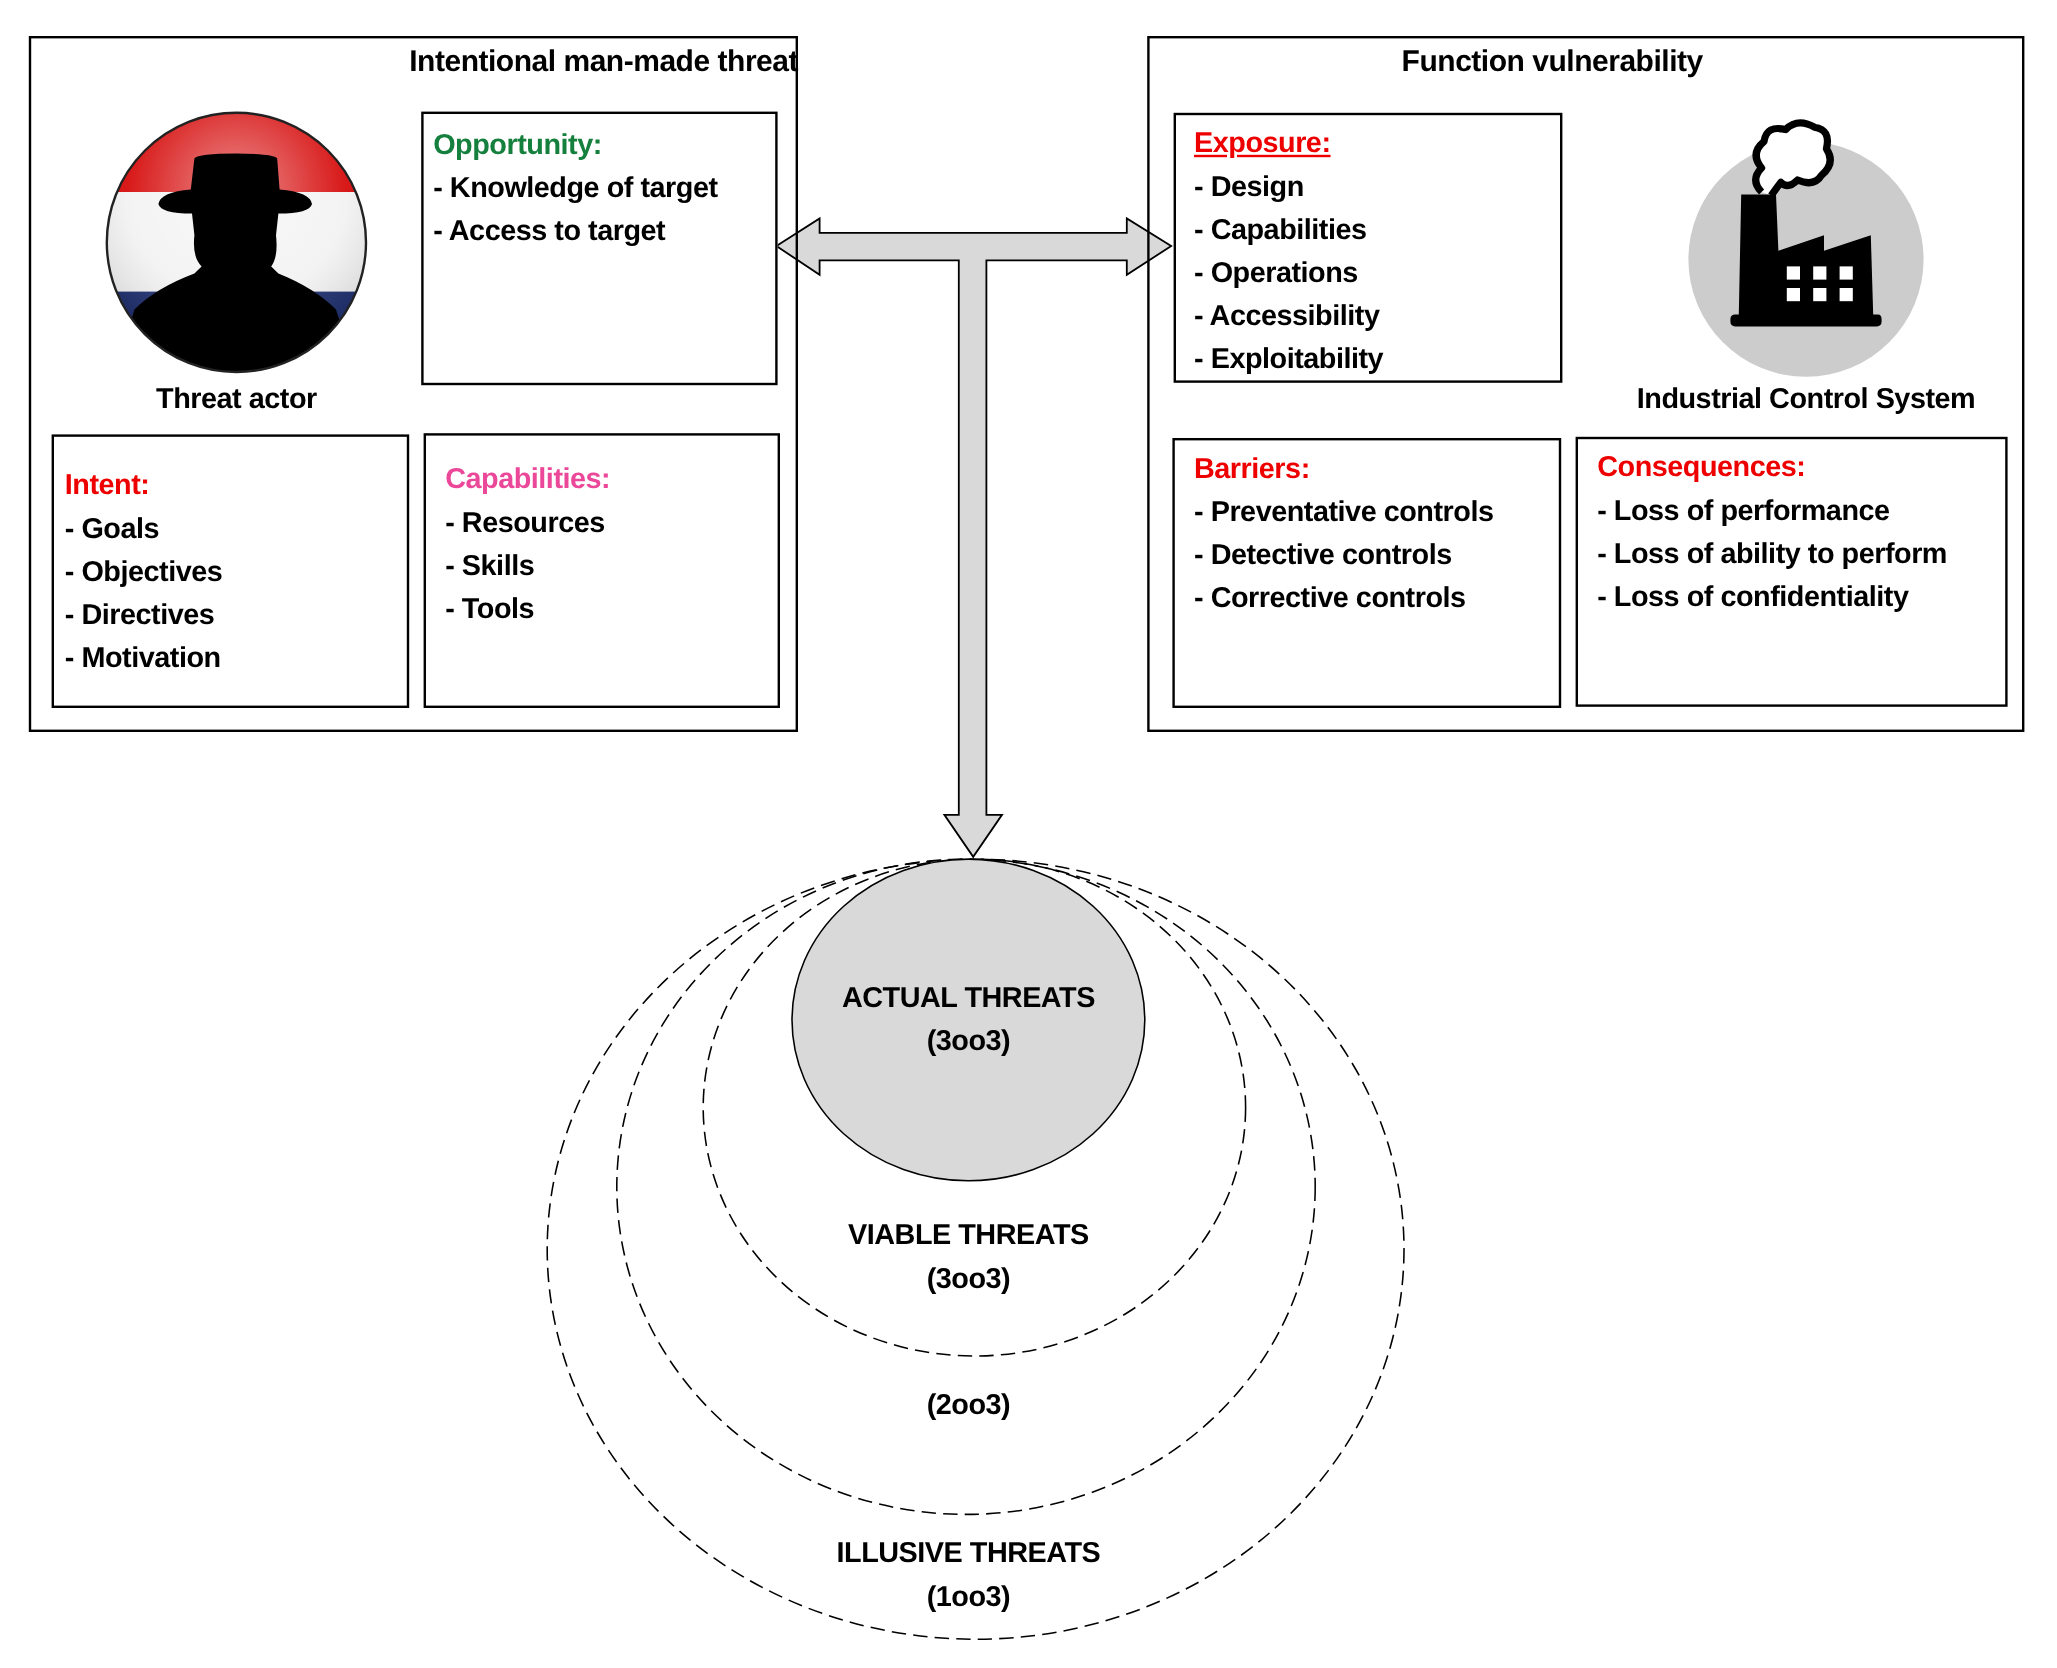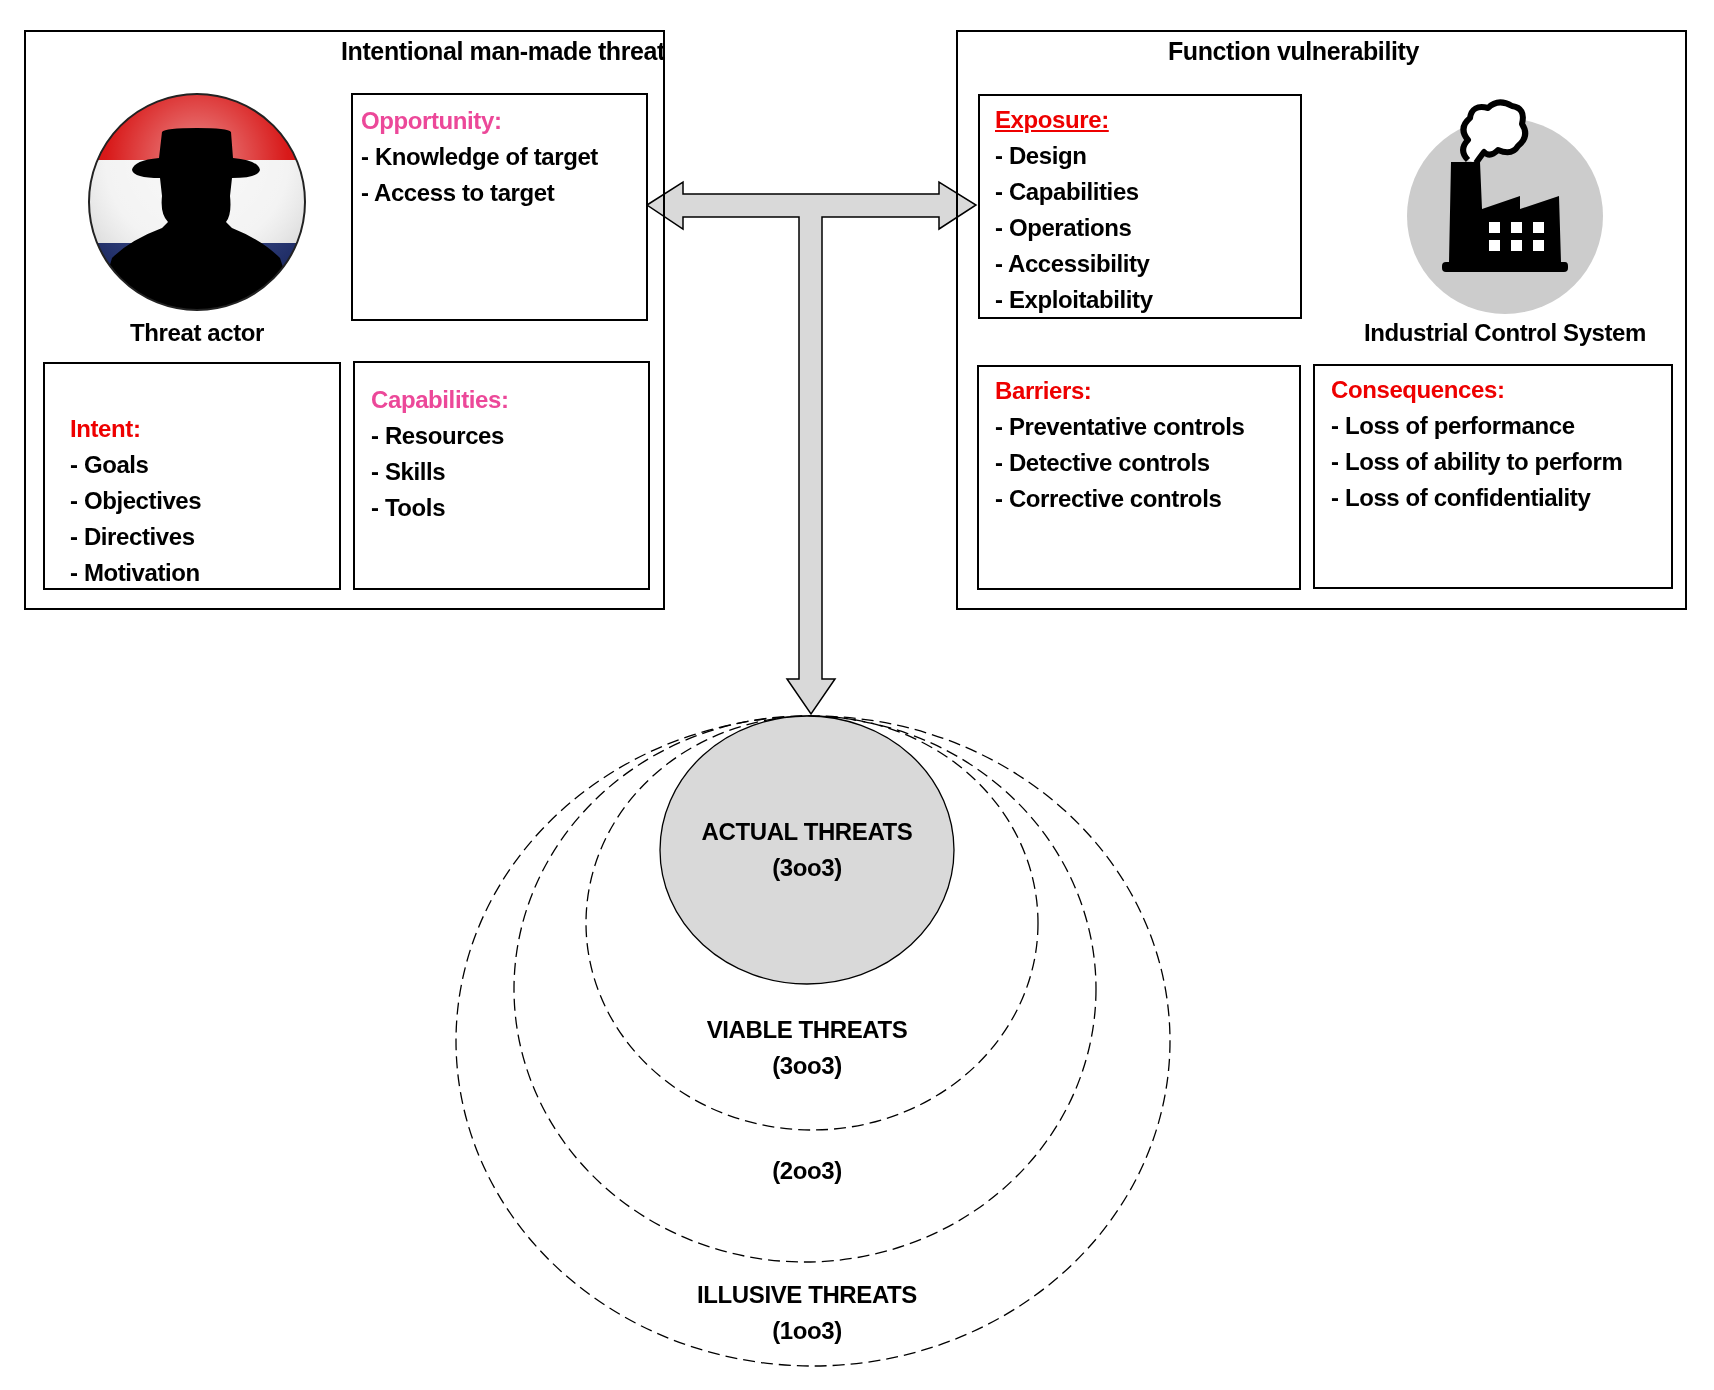--- a/index.html
+++ b/index.html
@@ -65,27 +65,27 @@
     </g>
   </g>
 </svg>
 
 <div class="box" style="left:24px; top:30px; width:641px; height:580px; background:transparent;"></div>
 <div class="title" style="left:24px; width:641px; text-align:right; top:37px;">Intentional man-made threat</div>
 <div class="caption" style="left:97px; width:200px; top:319px;">Threat actor</div>
 
 <div class="box" style="left:351px; top:93px; width:297px; height:228px;"></div>
 <div class="panel-text" style="left:361px; top:103px;">
-  <div class="head" style="color: #ec4899;">Opportunity:</div>
+  <div class="head" style="color: #15803d;">Opportunity:</div>
   <div class="item">Knowledge of target</div>
   <div class="item">Access to target</div>
 </div>
 
 <div class="box" style="left:43px; top:362px; width:298px; height:228px;"></div>
-<div class="panel-text" style="left:70px; top:387px;margin-top:24px;">
+<div class="panel-text" style="left:54px; top:387px;">
   <div class="head" style="color: rgb(238, 0, 0);">Intent:</div>
   <div class="item">Goals</div>
   <div class="item">Objectives</div>
   <div class="item">Directives</div>
   <div class="item">Motivation</div>
 </div>
 
 <div class="box" style="left:353px; top:361px; width:297px; height:229px;"></div>
 <div class="panel-text" style="left:371px; top:382px;">
   <div class="head" style="color: #ec4899;">Capabilities:</div>

